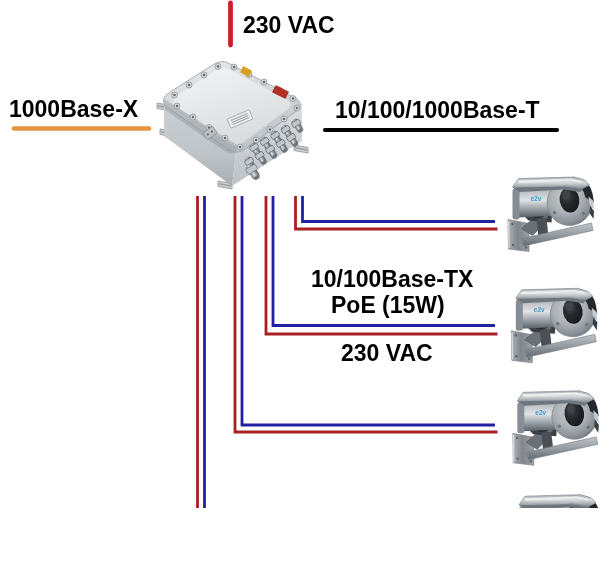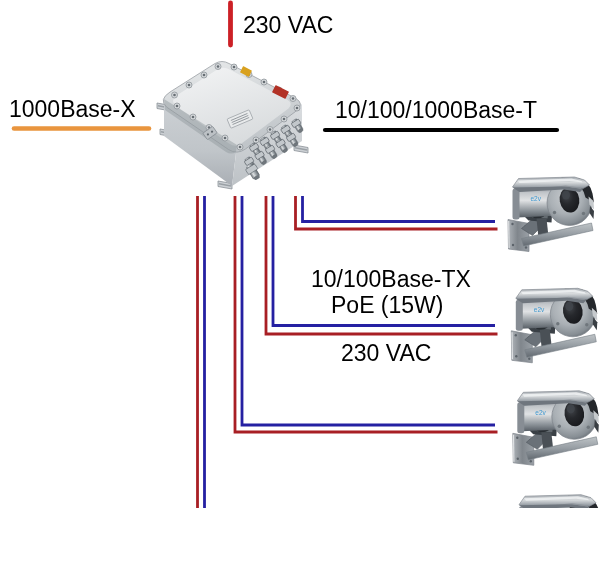--- a/index.html
+++ b/index.html
@@ -1,17 +1,17 @@
 <!DOCTYPE html>
 <html><head>
 <meta charset="utf-8">
 <style>
   html,body{margin:0;padding:0;background:#fff;}
   #page{position:relative;width:600px;height:508px;background:#fff;overflow:hidden;
-        font-family:"Liberation Sans",sans-serif;}
+        font-family:"Liberation Sans",sans-serif;font-weight:bold;}
 </style>
 </head>
 <body>
 <div id="page">
 <svg width="600" height="578" viewBox="0 0 600 578" xmlns="http://www.w3.org/2000/svg">
 <defs>
 
   <linearGradient id="visor" x1="0" y1="0" x2="0" y2="1">
     <stop offset="0" stop-color="#a5abb1"></stop>
     <stop offset="0.38" stop-color="#d8dbdd"></stop>

